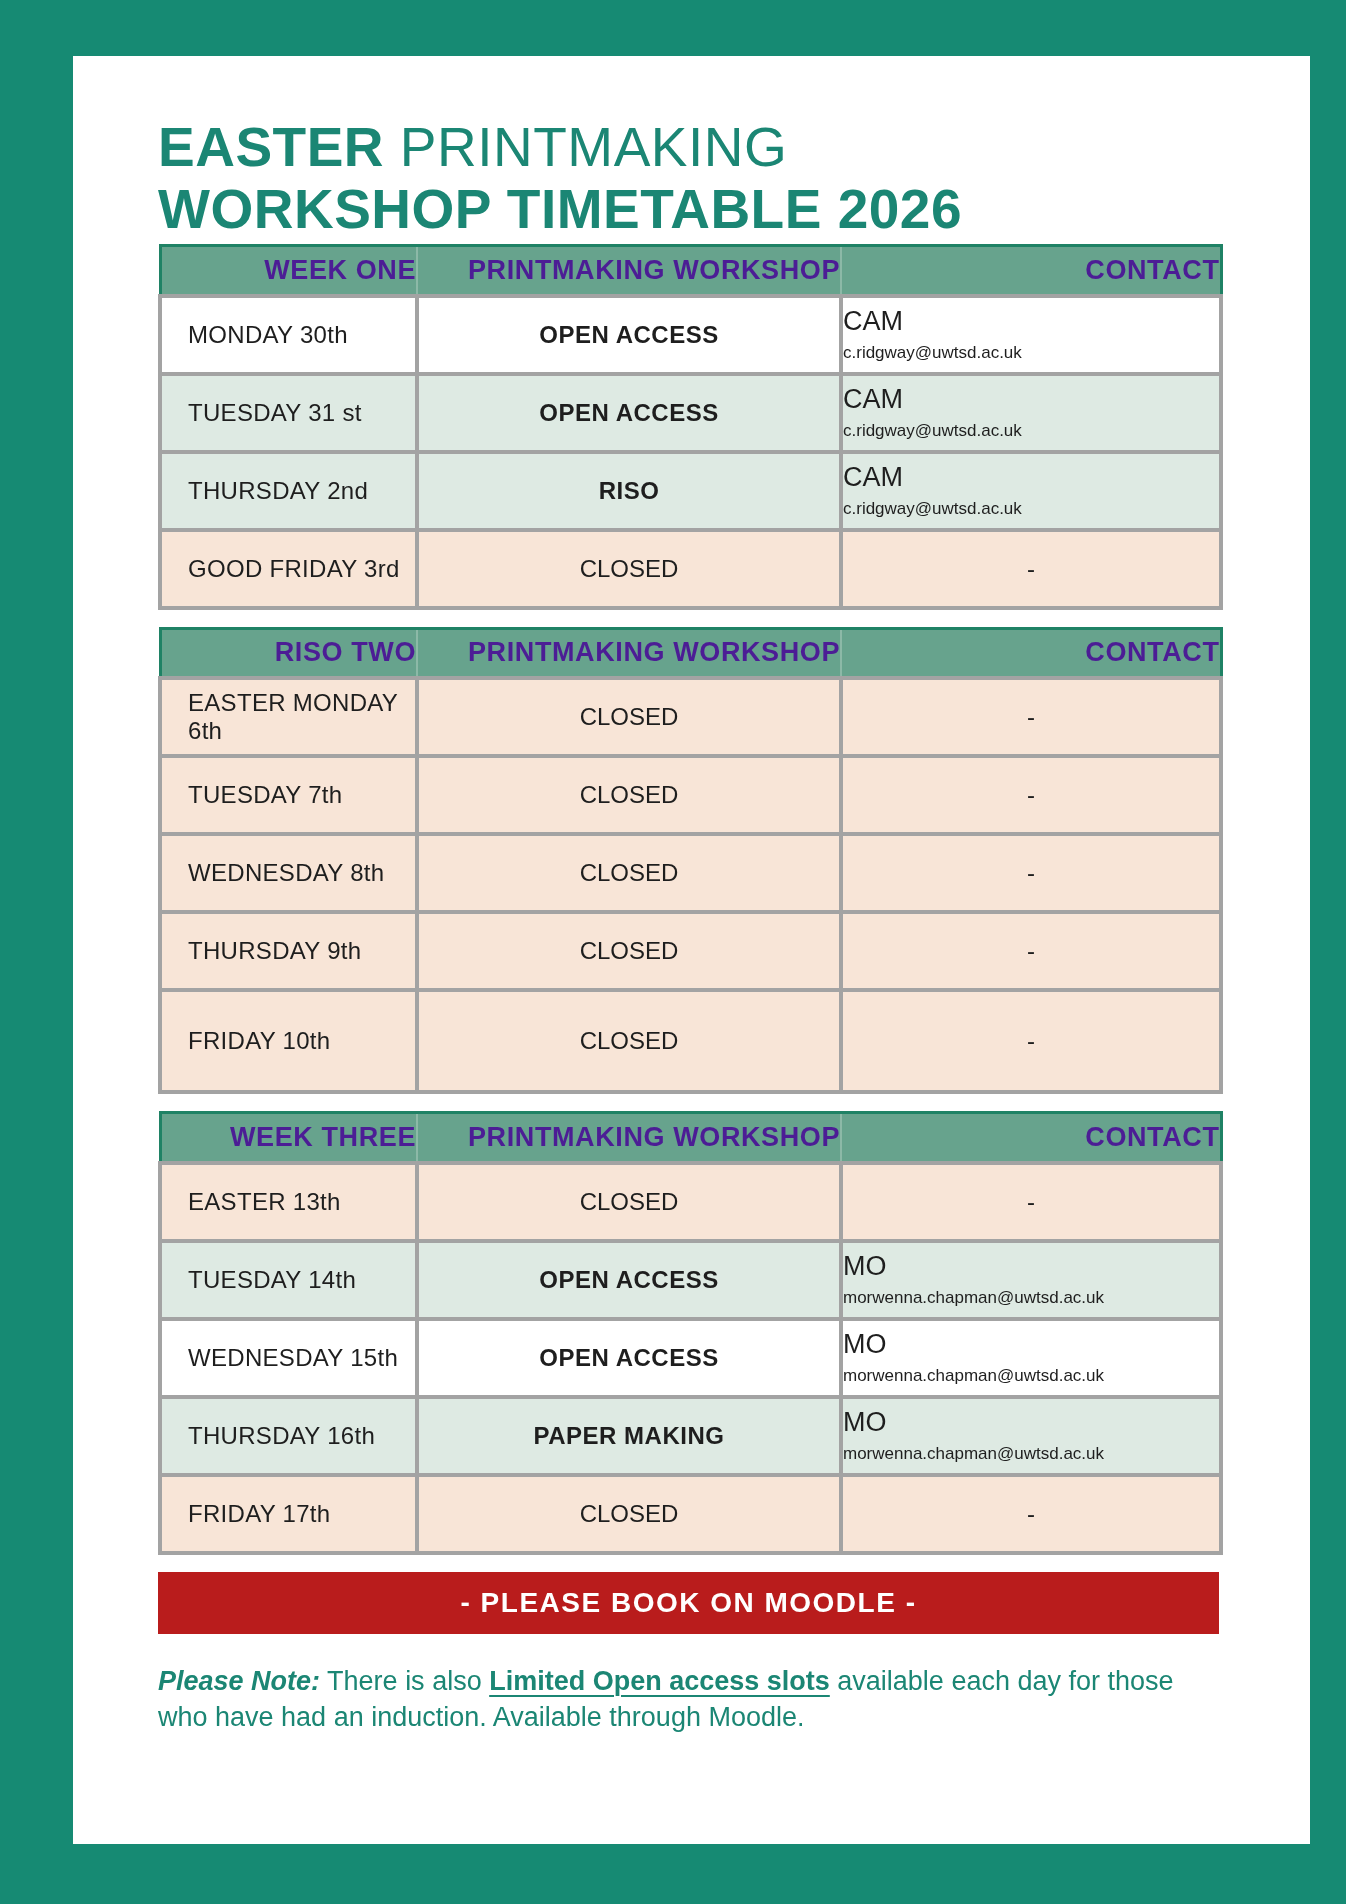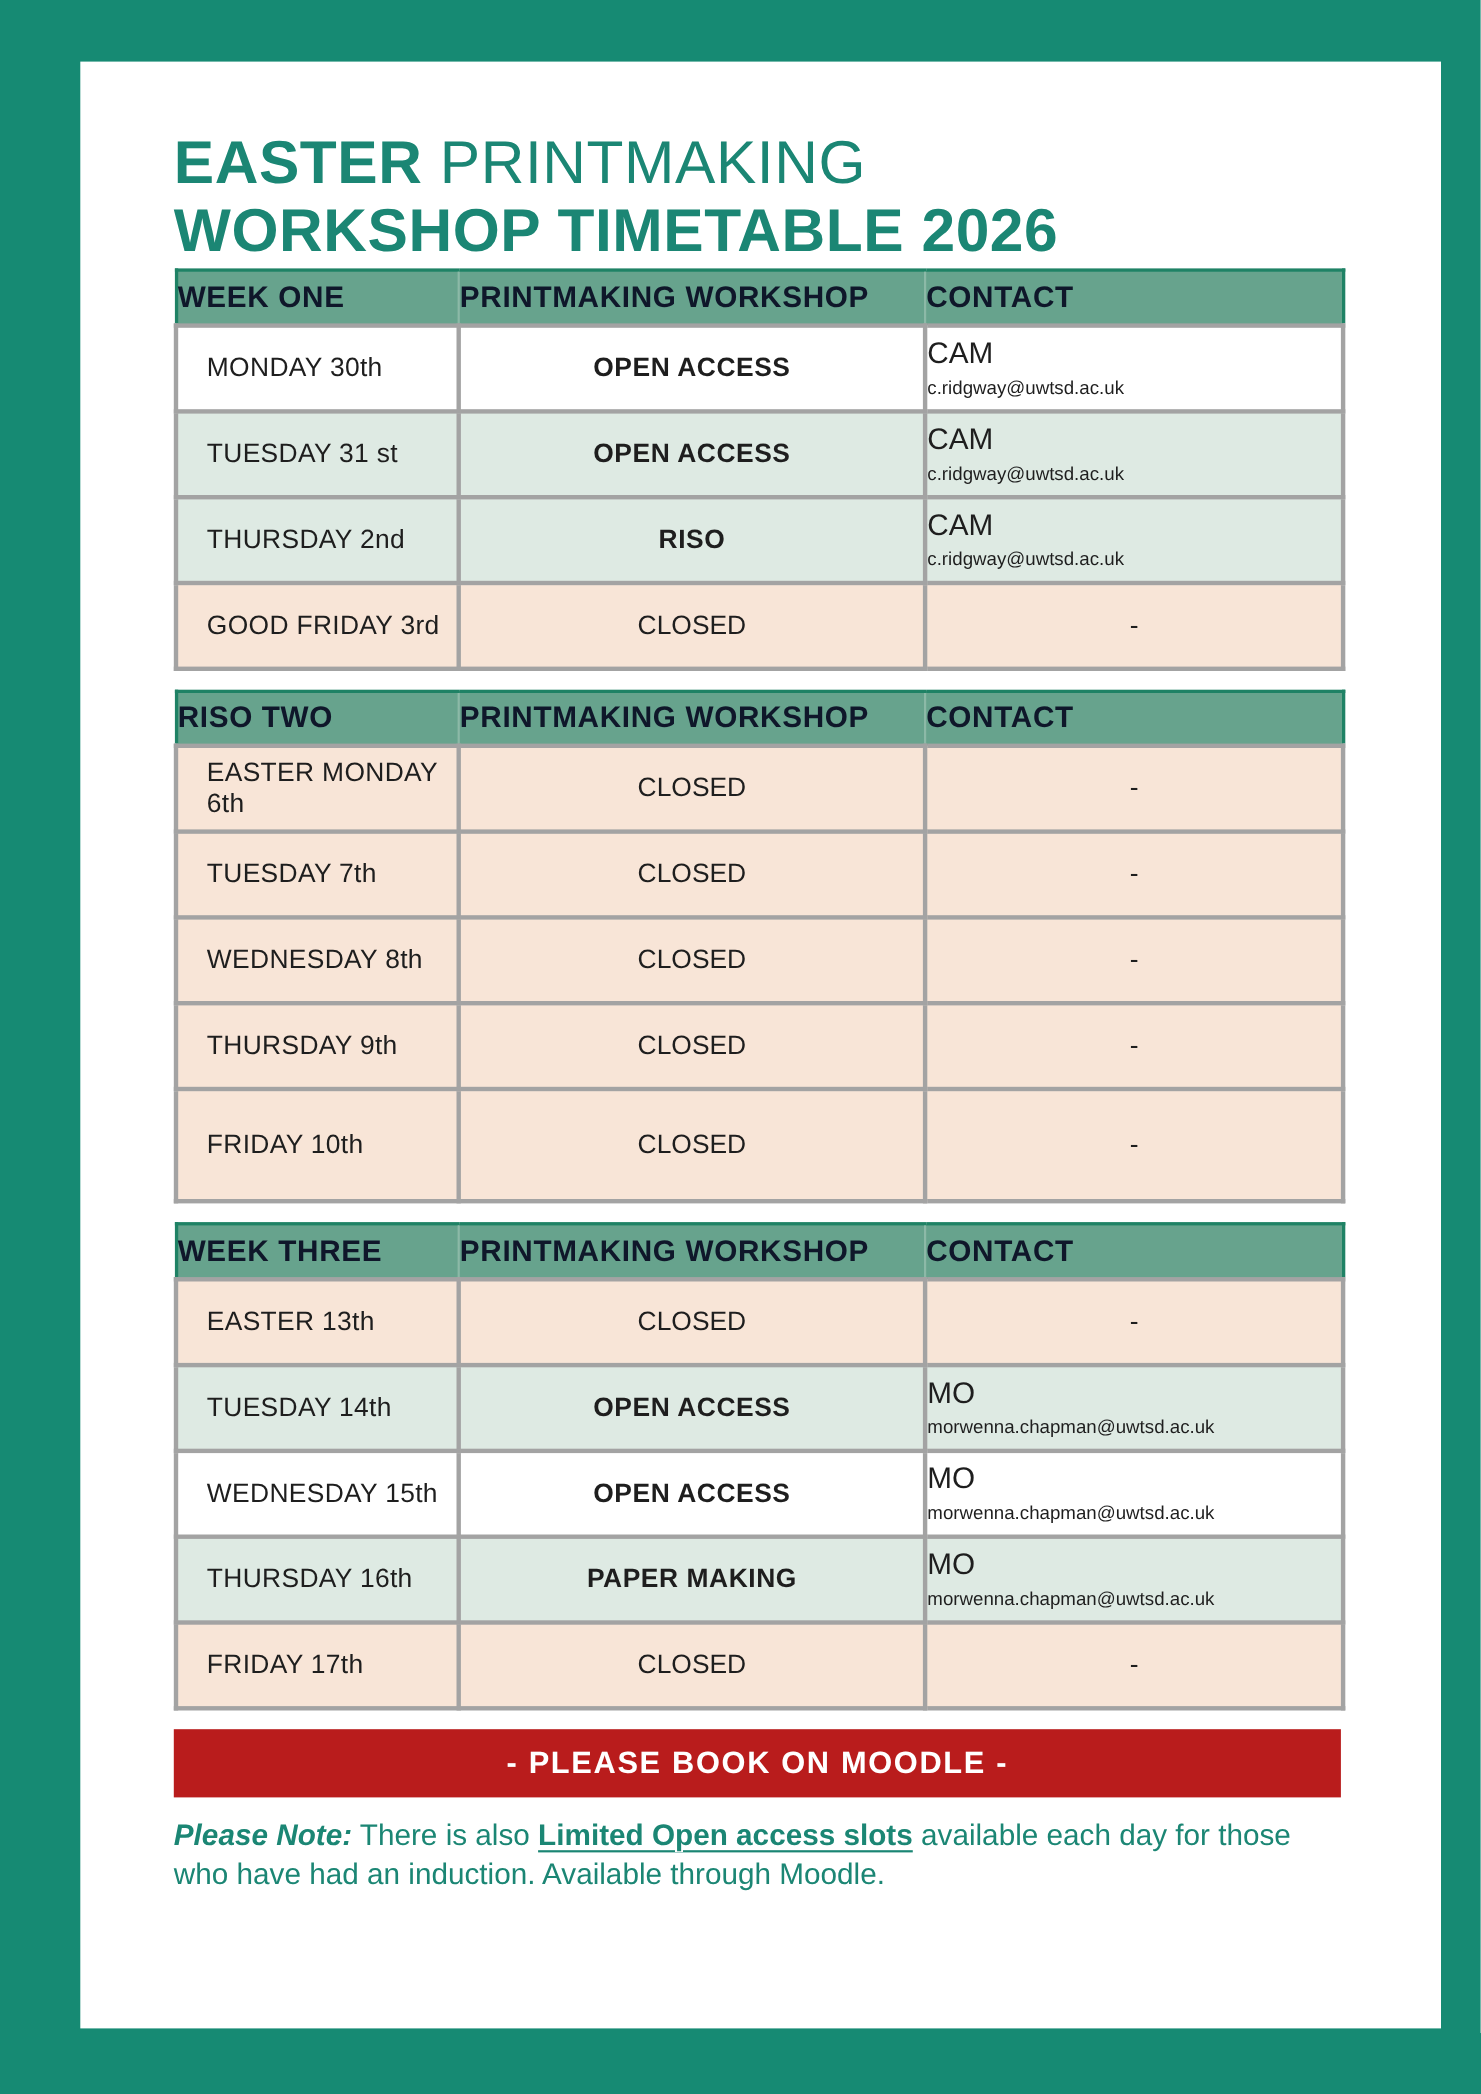--- a/index.html
+++ b/index.html
@@ -32,25 +32,25 @@
     width:1061px;
     border-collapse:collapse;
     table-layout:fixed;
     border:3px solid #1F8265;
   }
   table.timetable + table.timetable { margin-top:17px; }
   table.timetable[data-name="timetable-week-3"] { margin-top:42px; }
   th {
     height:50px;
     background:#67A38D;
-    color:#0f172a;
+    color:#4c1d95;
     font-size:27px;
     font-weight:700;
     letter-spacing:0.6px;
-    text-align:left;
+    text-align:right;
     border-top:3px solid #1F8265;
     border-bottom:3px solid #1F8265;
     border-left:2px solid #8CB9A7;
     border-right:2px solid #8CB9A7;
   }
   th:first-child { border-left:3px solid #1F8265; }
   th:last-child { border-right:3px solid #1F8265; }
   td {
     height:78px;
     border:4px solid #a3a3a3;
@@ -81,21 +81,21 @@
     align-items:center;
     justify-content:center;
     color:#ffffff;
     font-size:28px;
     font-weight:800;
     letter-spacing:1.5px;
   }
 
   
   .note {
-    margin-top:16px;
+    margin-top:29px;
     width:1061px;
     color:#1B8674;
     font-size:27px;
     line-height:36px;
     font-weight:500;
   }
   .note-prefix { font-weight:800; font-style:italic; }
   .note-link {
     font-weight:800;
     text-decoration:underline;

